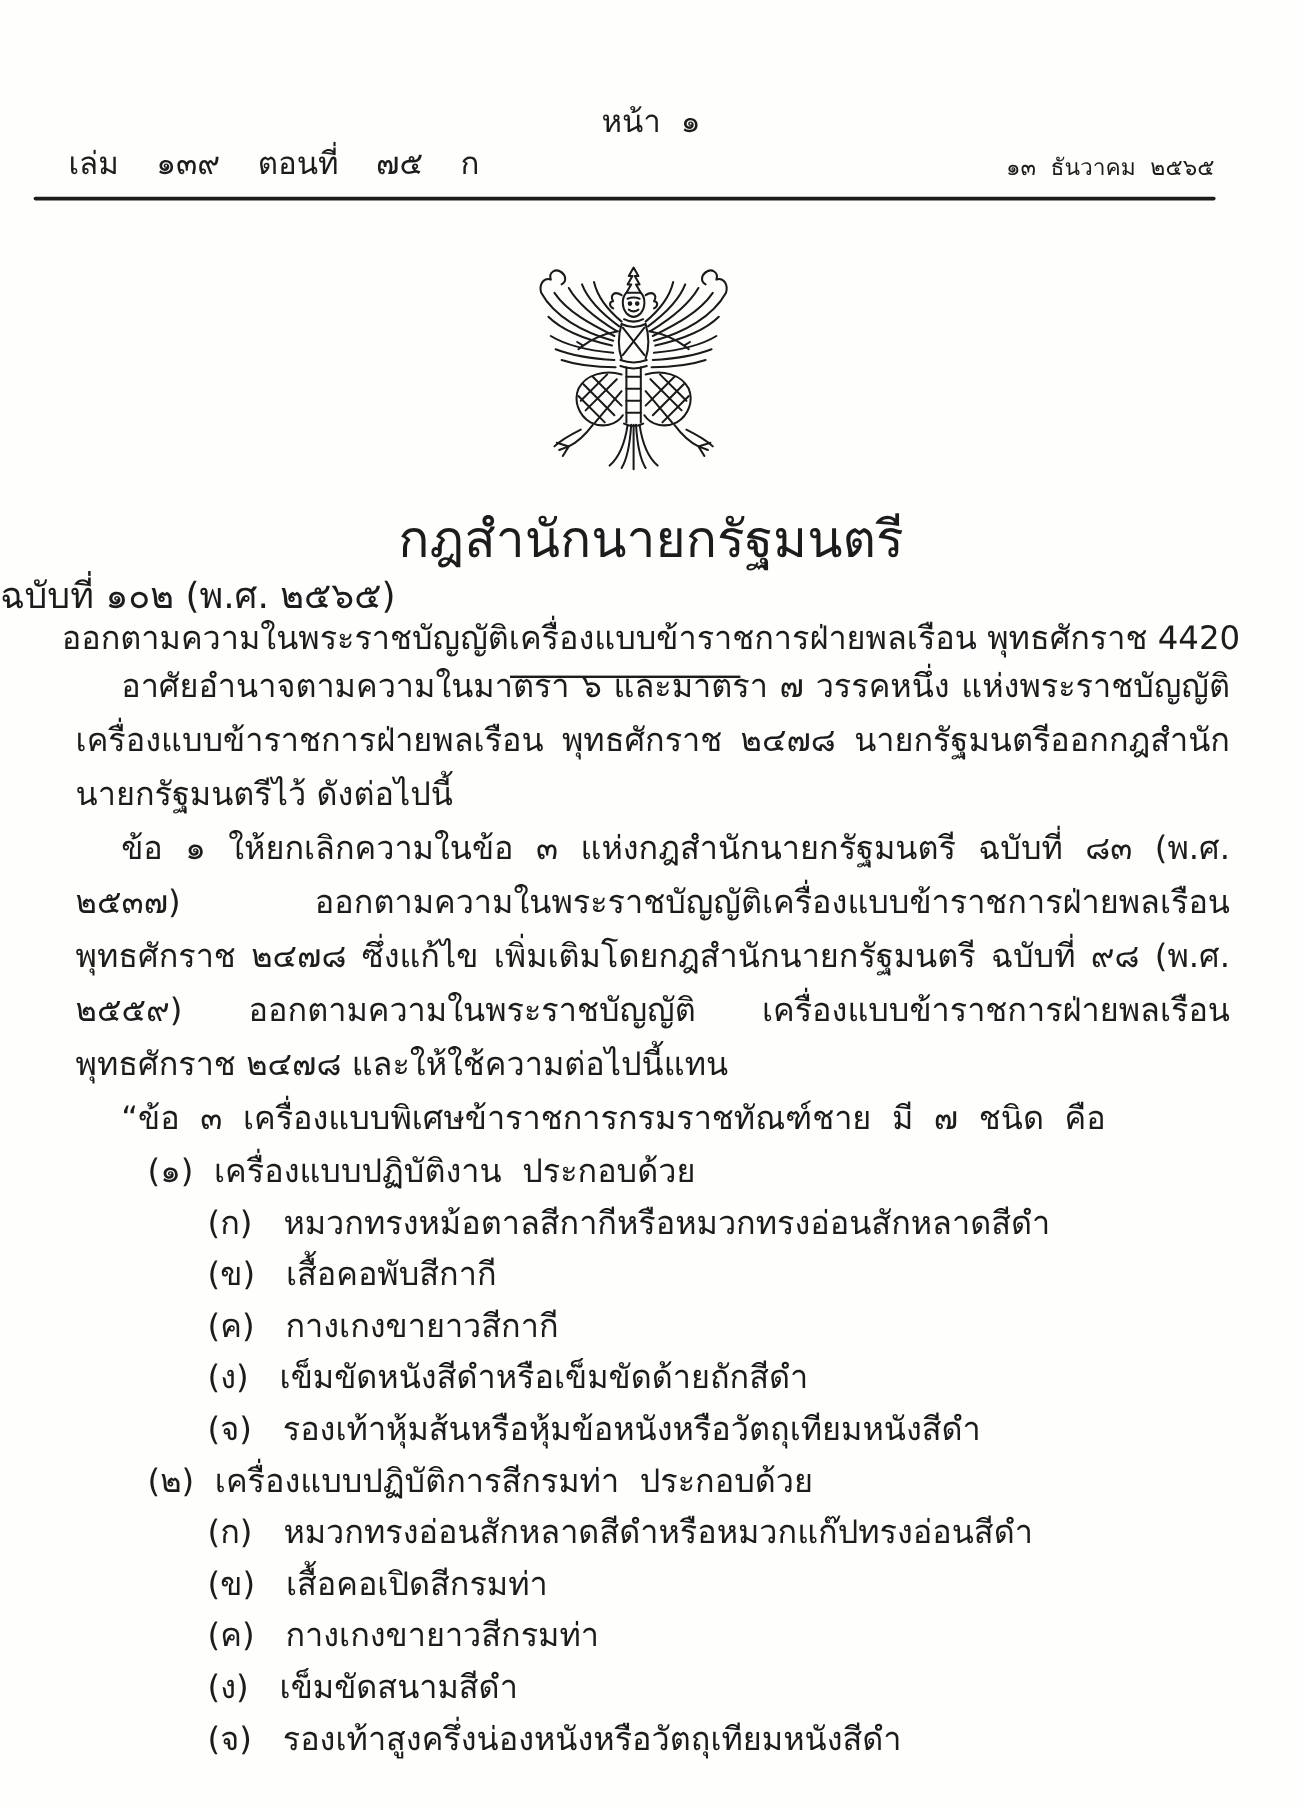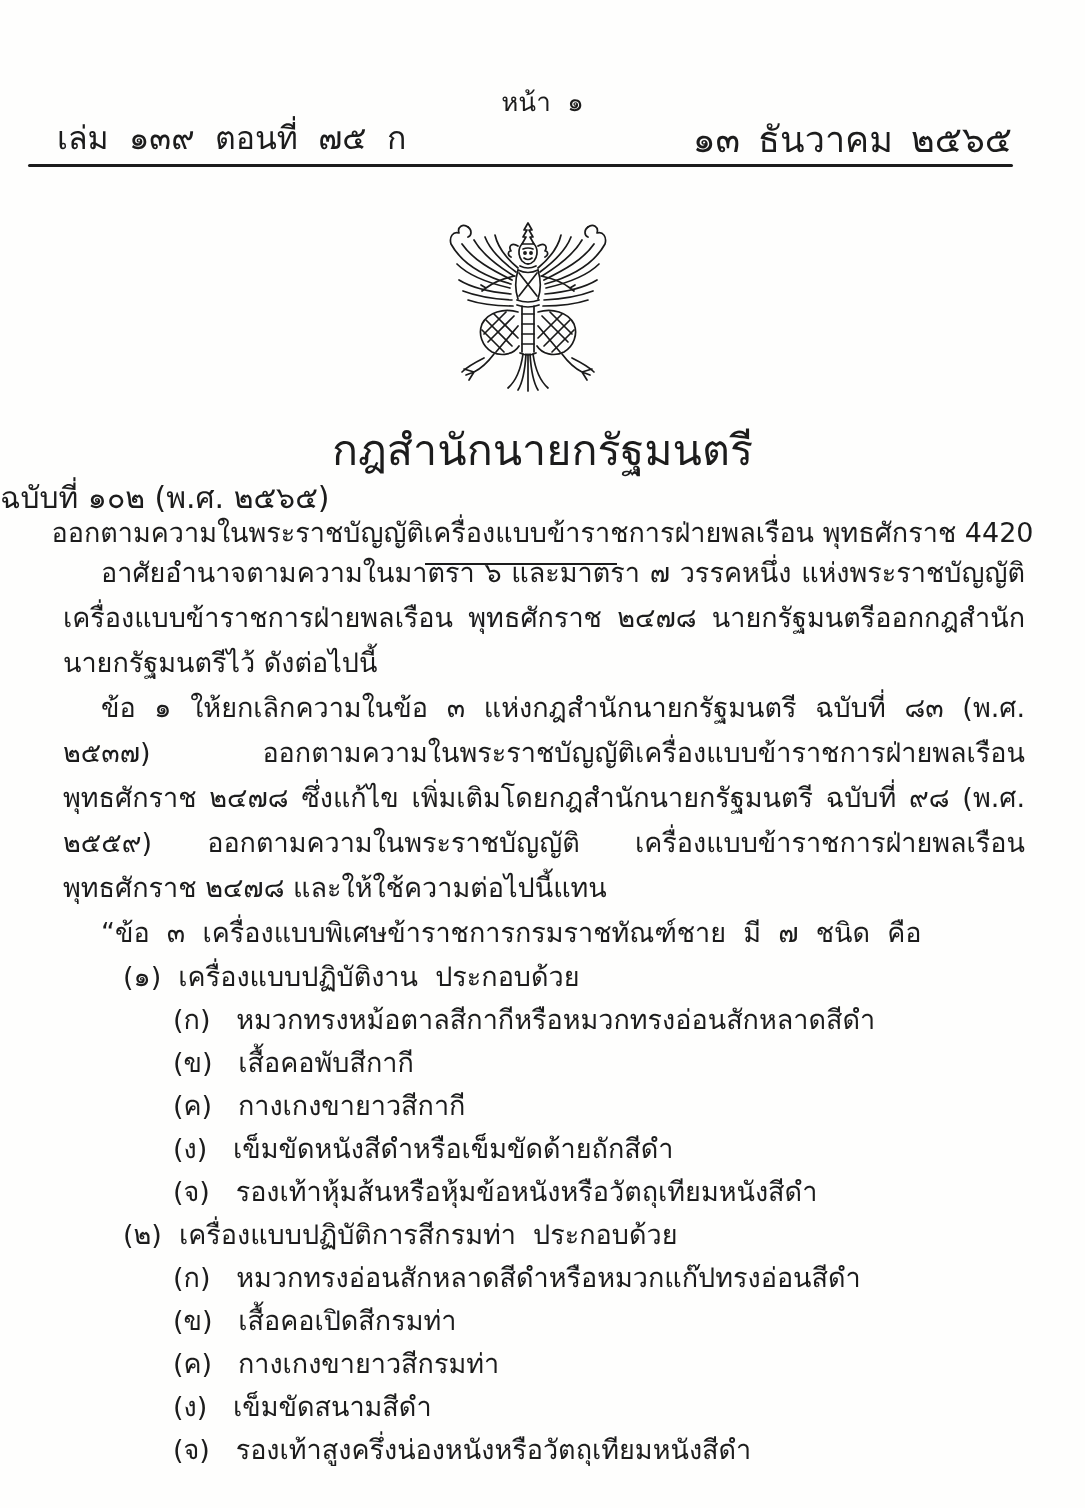--- a/index.html
+++ b/index.html
@@ -13,29 +13,29 @@
     overflow:hidden;
   }
   .t{white-space:pre-wrap;}
   
   .page-label{
     position:absolute;top:86px;left:0;right:0;
     text-align:center;font-size:26px;line-height:32px;
   }
   .vol-info{
     position:absolute;top:122px;left:57px;
-    font-size:32px;line-height:32px;
+    font-size:26px;line-height:32px;font-family:Liberation Mono, monospace;
   }
   .gazette-name{
     position:absolute;top:124px;left:0;right:0;
     text-align:center;font-size:26px;line-height:32px;
   }
   .pub-date{
     position:absolute;top:124px;right:73px;
-    font-size:36px;line-height:32px;text-align:right;font-family:Liberation Serif, serif;
+    font-size:19px;line-height:32px;text-align:right;
   }
   .header-rule{
     position:absolute;top:164px;left:28px;right:72px;
     height:3px;background:#1c1c1c;border-radius:2px;
   }
   
   .emblem{position:absolute;top:220px;left:438px;width:180px;height:176px;}
   .emblem svg{display:block;width:100%;height:100%;}
   
   .title-main{

